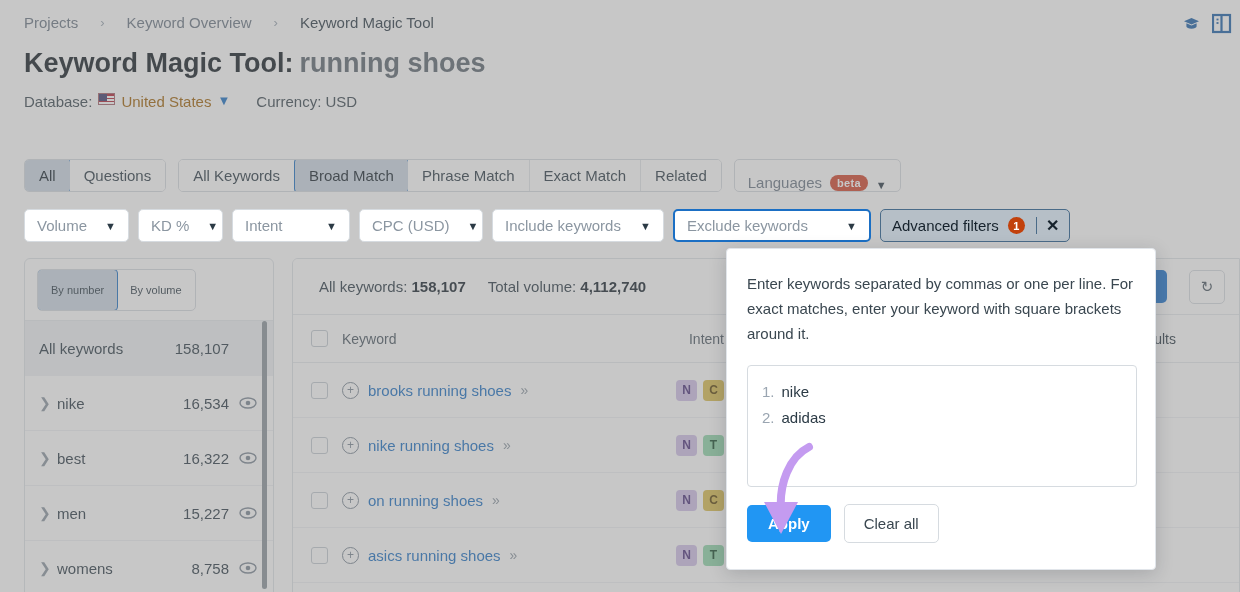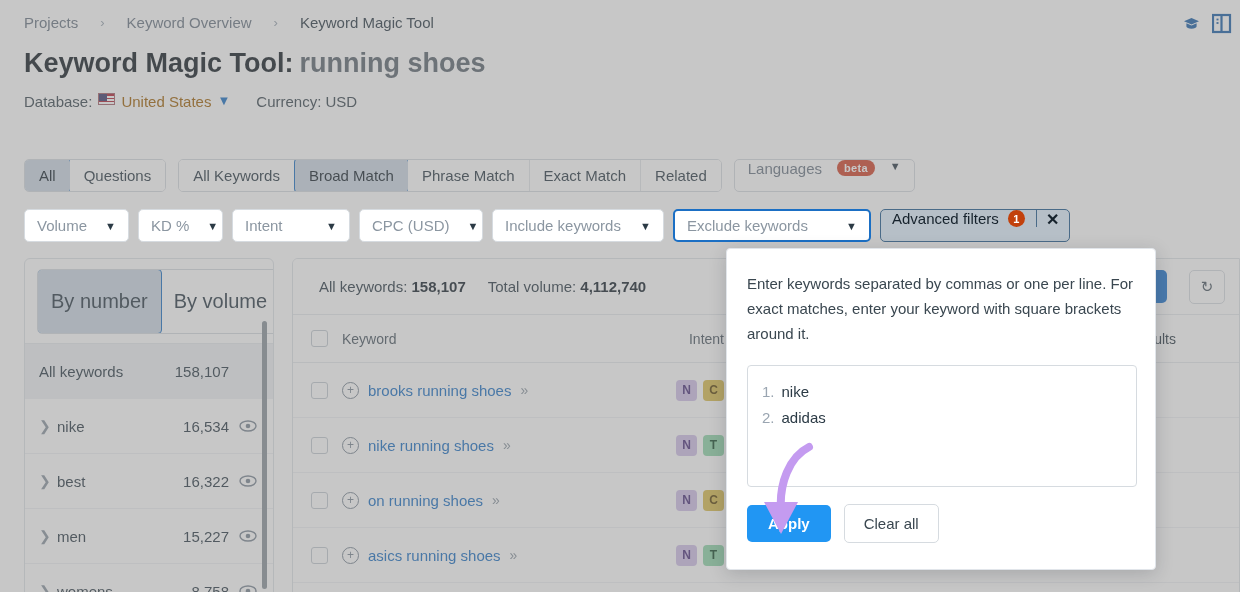--- a/index.html
+++ b/index.html
@@ -81,21 +81,21 @@
     font-size: 15px; color: #2b3a45; background: #fff;
     border-right: 1px solid #e2e6ea; white-space: nowrap;
   }
   .seg .segbtn:last-child { border-right: none; }
   .seg .segbtn.active {
     background: #ccd8e4; border: 1px solid #1b6fc4; border-radius: 4px;
     color: #14202a; margin: -1px;
   }
   .pillbtn {
     height: 33px; padding: 0 13px;
-    display: flex; align-items: flex-start; gap: 15px;
+    display: flex; align-items: flex-end; gap: 8px;
     border: 1px solid #d6dbe0; border-radius: 5px; background: #fff;
     font-size: 15px; color: #6b7785; white-space: nowrap;
   }
   .badge-beta {
     background: #d1442b; color: #fff; font-size: 11px; font-weight: bold;
     border-radius: 9px; padding: 2px 7px; letter-spacing: .3px;
   }
   .caret { font-size: 11px; color: #2b3a45; }
 
   
@@ -114,21 +114,21 @@
   .filt.w-kd    { width: 85px;  }
   .filt.w-int   { width: 118px; }
   .filt.w-cpc   { width: 124px; }
   .filt.w-inc   { width: 172px; }
   .filt.w-exc   { width: 198px; }
   .filt.open {
     border: 2px solid #1b6fc4; background: #fff;
     position: relative; z-index: 120;
   }
   .adv {
-    height: 33px; display: flex; align-items: flex-start;
+    height: 33px; display: flex; align-items: center;
     border: 1px solid #4a6b88; border-radius: 5px;
     background: #b6bfc7; overflow: hidden;
   }
   .adv .advlabel {
     display: flex; align-items: center; gap: 9px;
     padding: 0 11px; font-size: 15px; color: #16222c; white-space: nowrap;
     border-right: 1px solid #4a6b88;
   }
   .adv .count {
     background: #c2410c; color: #fff; font-size: 11px; font-weight: bold;
@@ -145,21 +145,21 @@
     position: absolute; left: 24px; top: 258px; width: 250px; height: 340px;
     border: 1px solid #dfe3e8; border-radius: 6px 6px 0 0;
     background: #fff; overflow: hidden;
   }
   .sb-head { padding: 10px 12px 9px; border-bottom: 1px solid #e6e9ed; }
   .sb-seg {
     display: inline-flex; border: 1px solid #d6dbe0; border-radius: 5px;
     overflow: hidden; background: #fff;
   }
   .sb-seg div {
-    font-size: 20px; padding: 20px 13px; color: #2b3a45; white-space: nowrap;
+    font-size: 11px; padding: 14px 13px; color: #2b3a45; white-space: nowrap;
   }
   .sb-seg div.active {
     background: #ccd8e4; border: 1px solid #1b6fc4; border-radius: 4px; margin: -1px;
   }
   .sb-row {
     display: flex; align-items: center; height: 55px;
     padding: 0 16px 0 14px; font-size: 15px; color: #2b3a45;
     border-bottom: 1px solid #eef1f4;
   }
   .sb-row.all { background: #eef1f4; }

